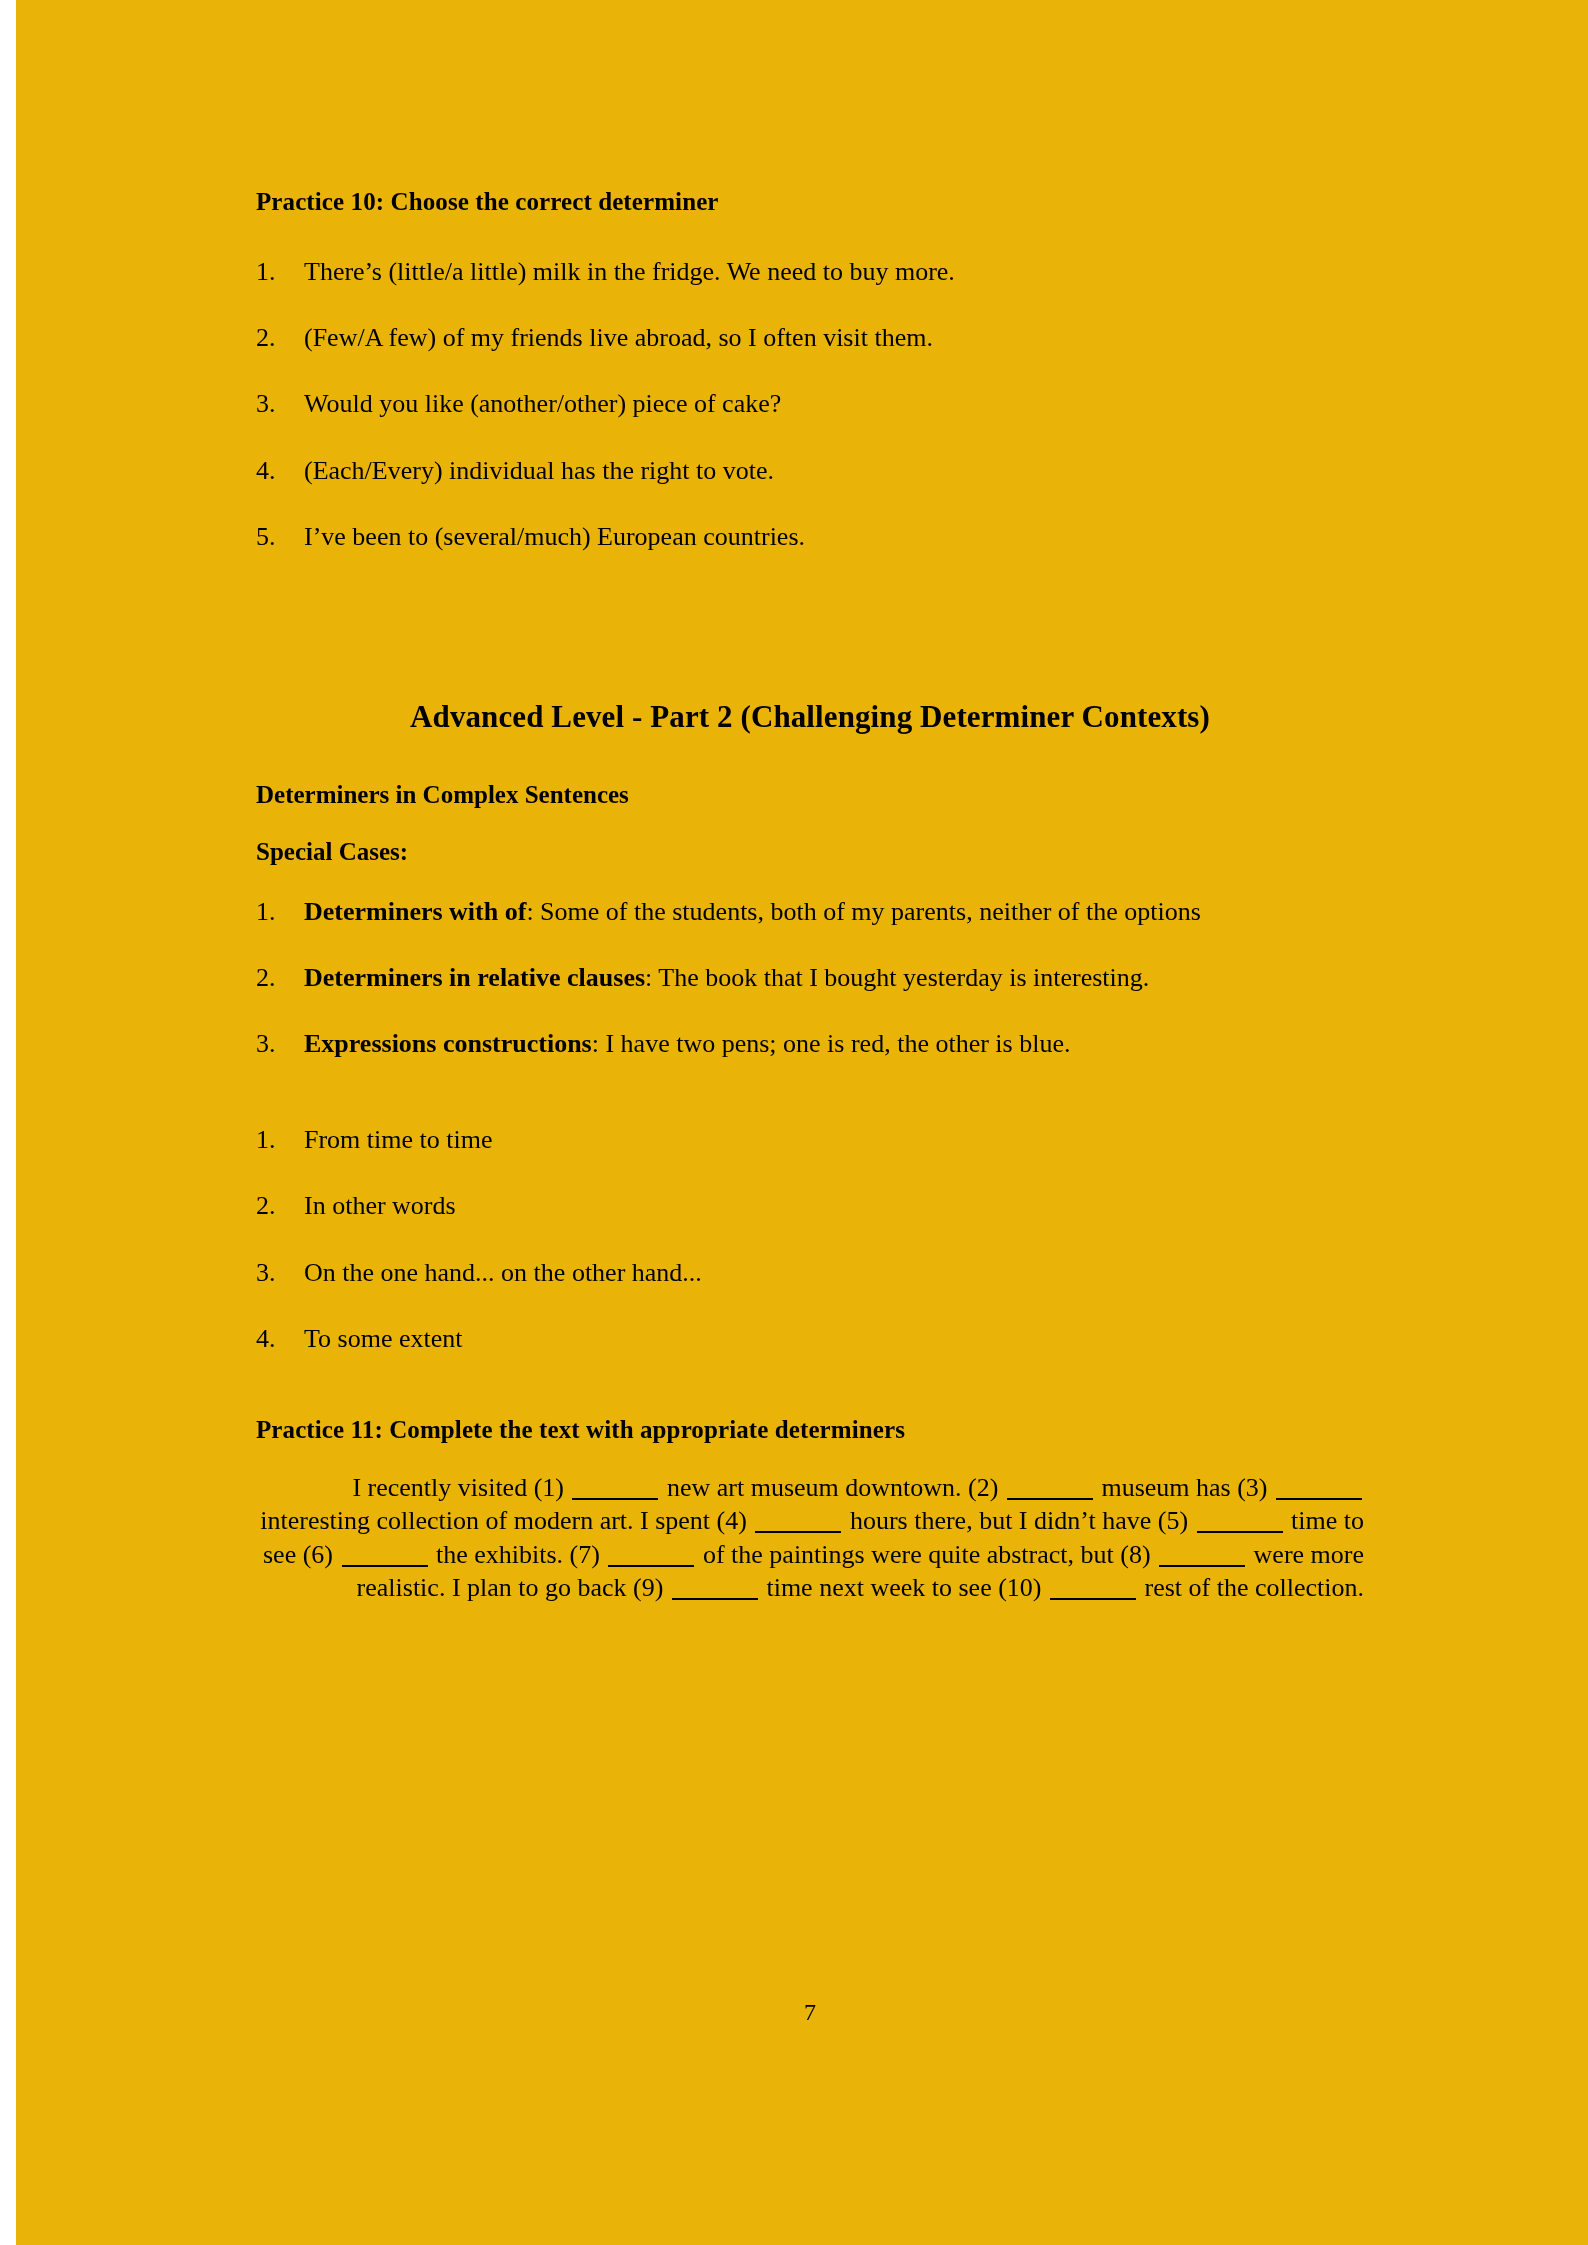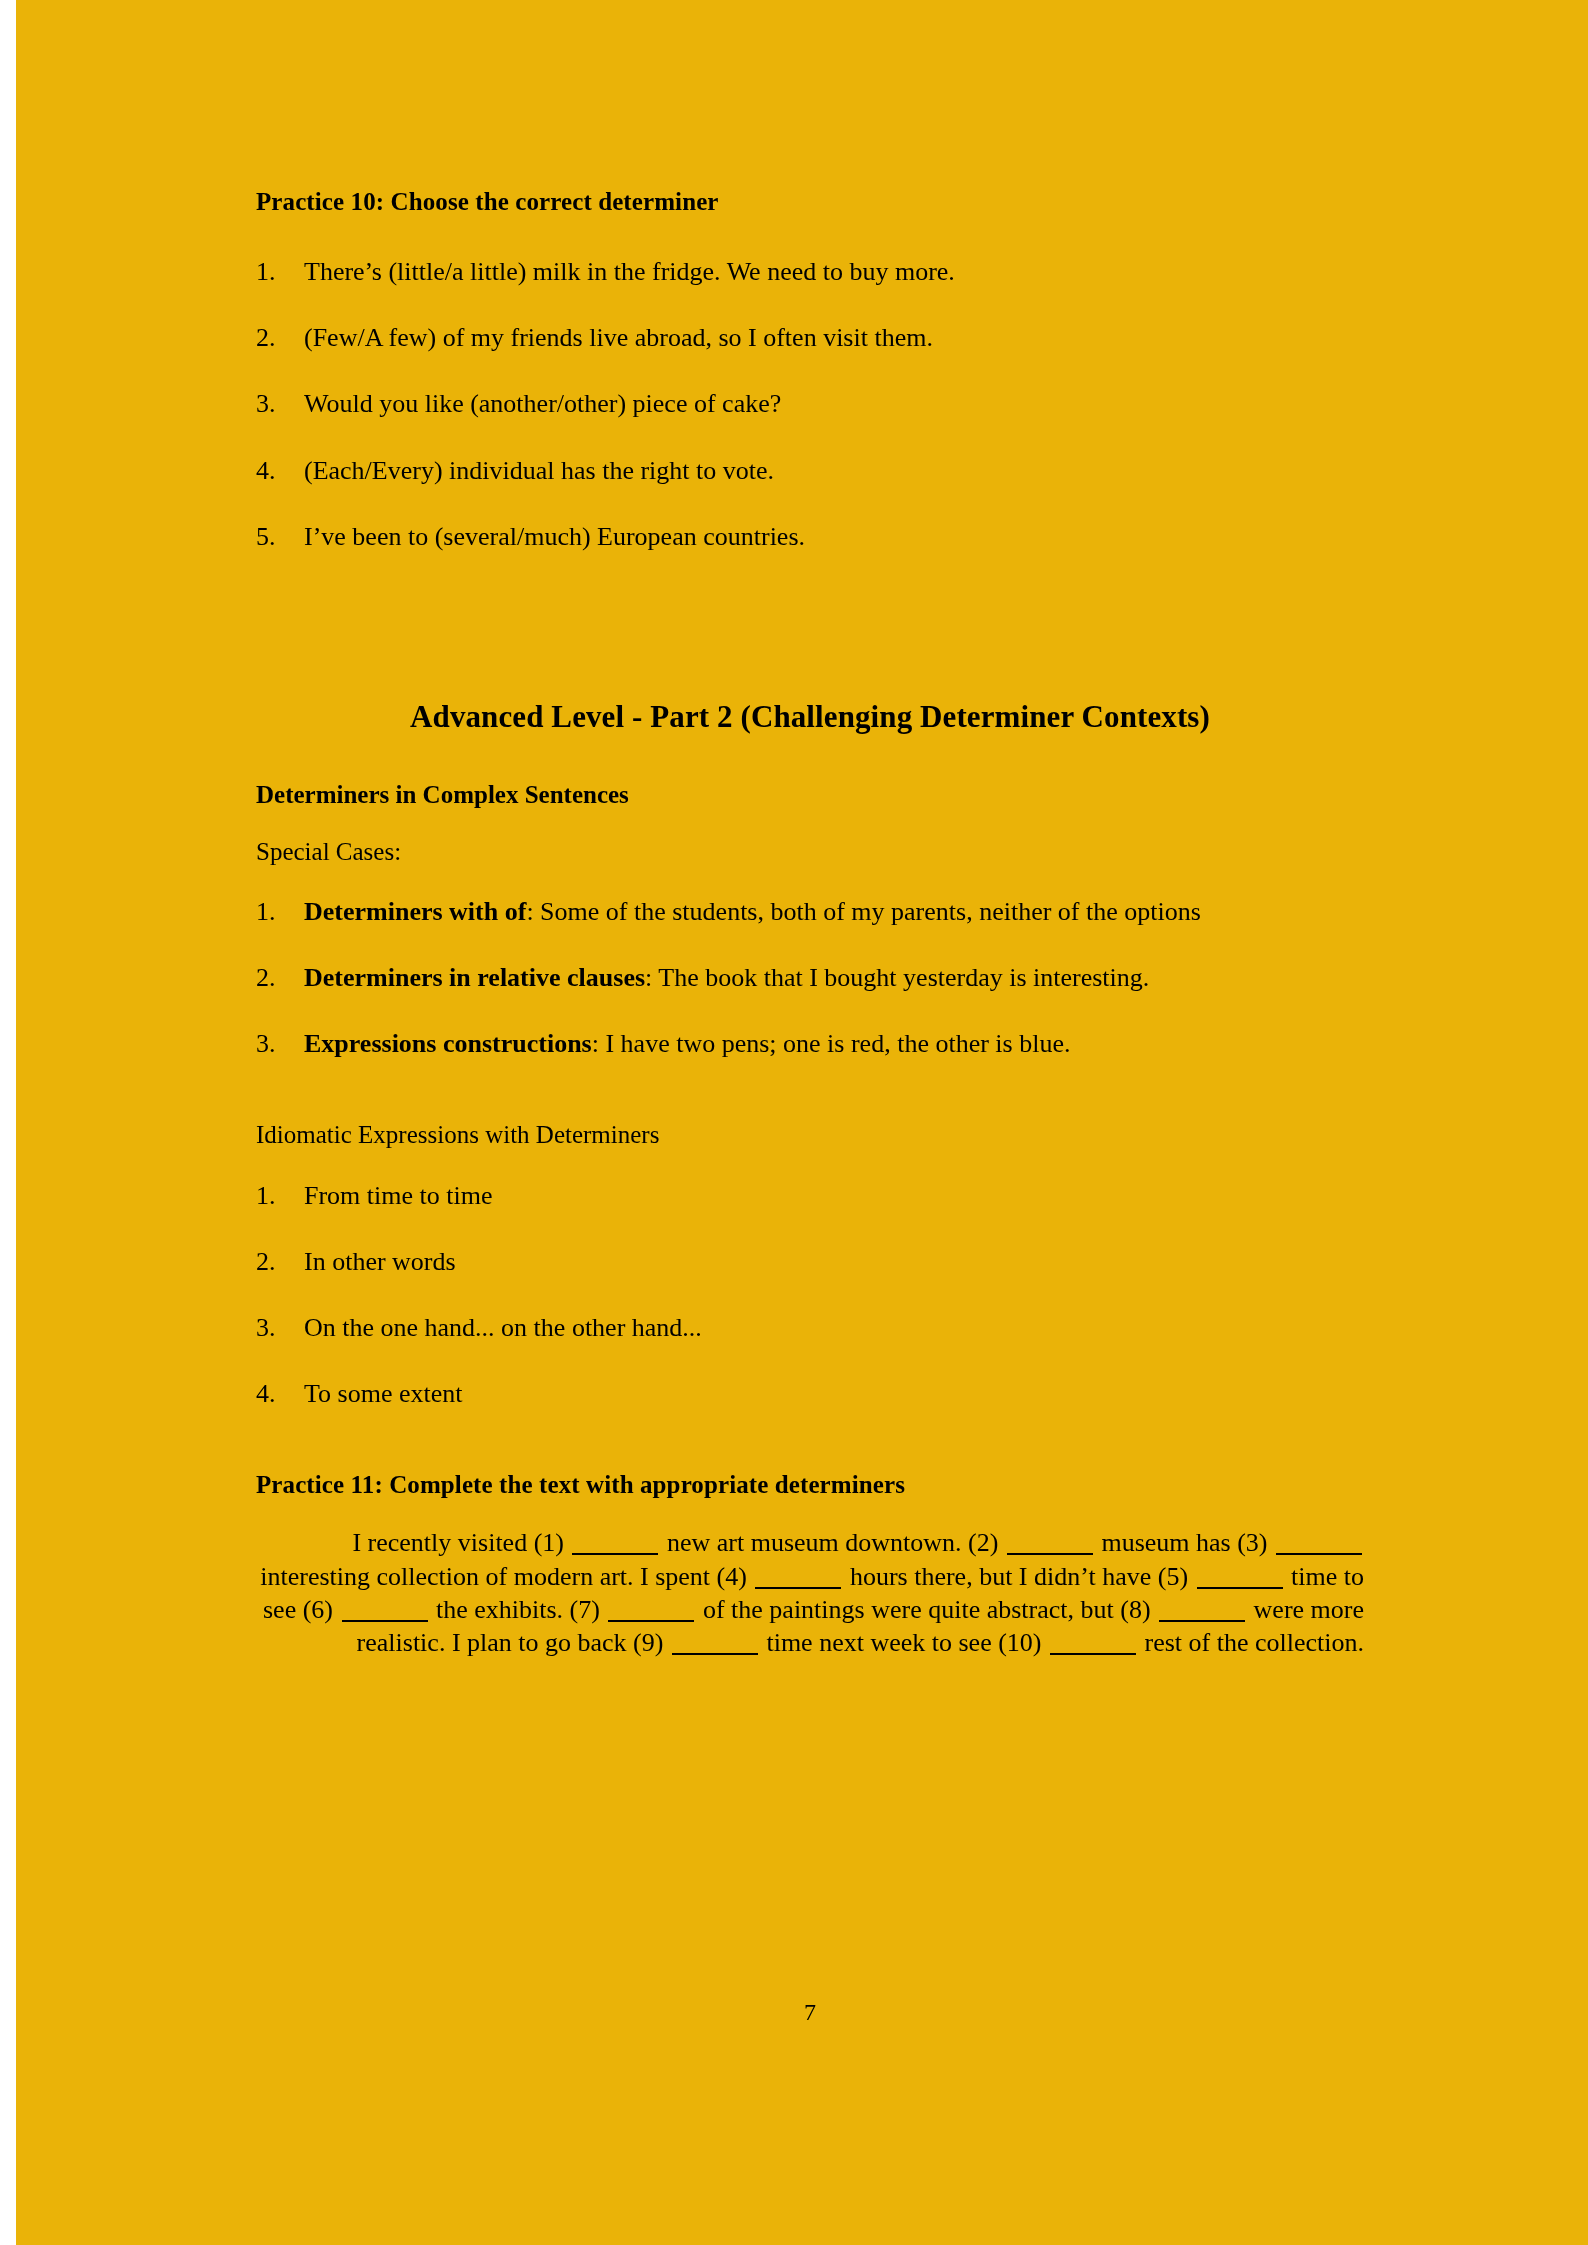--- a/index.html
+++ b/index.html
@@ -52,21 +52,21 @@
 
   .h-sub {
     font-size: 25px;
     font-weight: bold;
     line-height: 1.25;
     margin: 0 0 26px 0;
   }
 
   .h-sub-tight {
     font-size: 25px;
-    font-weight: normal;
+    font-weight: bold;
     line-height: 1.25;
     margin: 0 0 24px 0;
   }
 
   
   .para {
     font-size: 26px;
     line-height: 1.62;
     margin: 0 0 28px 0;
   }
@@ -180,21 +180,20 @@
         <b>Determiners in relative clauses</b><span>: The book that I bought yesterday is interesting.</span>
       </li>
       <li class="li">
         <span class="num">3.</span>
         <b>Expressions constructions</b><span>: I have two pens; one is red, the other is blue.</span>
       </li>
     </ol>
 
     <div class="sp-mid"></div>
 
-    <div class="h-sub-tight">Idiomatic Expressions with Determiners</div>
 
     <ol class="olist gap-wide">
       <li class="li">
         <span class="num">1.</span>
         <span>From time to time</span>
       </li>
       <li class="li">
         <span class="num">2.</span>
         <span>In other words</span>
       </li>

